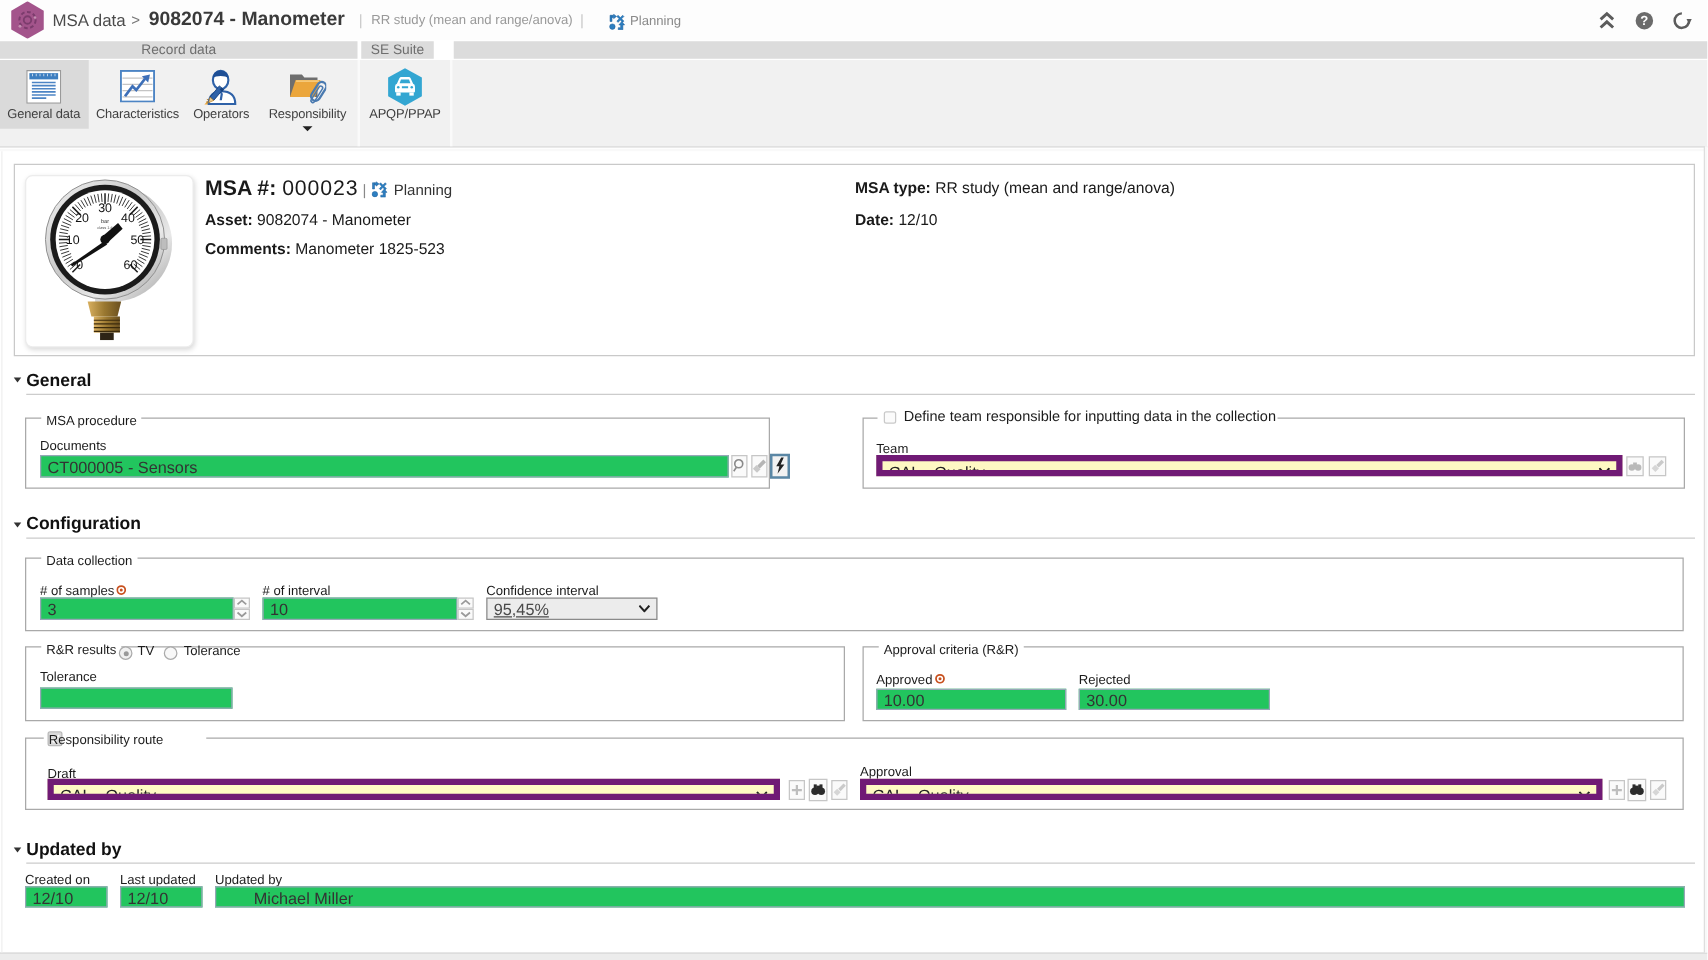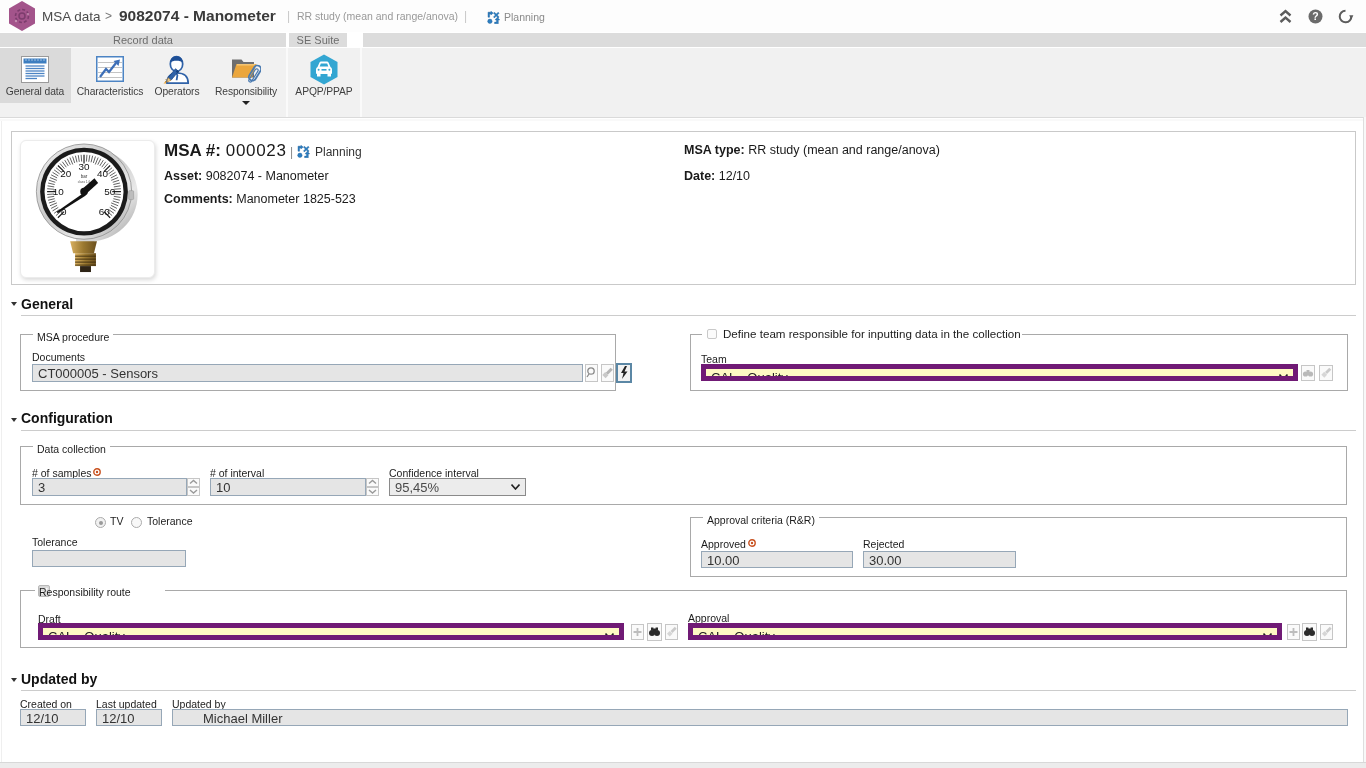--- a/index.html
+++ b/index.html
@@ -15,21 +15,21 @@
 #rbody { left:0; top:48px; width:1366px; height:70px; background:#f1f1f1;
   border-bottom:1px solid #dadada; }
 .rsep { top:48px; width:2px; height:69px; background:#fafafa; }
 #selbtn { left:0; top:48px; width:71px; height:55px; background:#dadada; }
 .rlbl { top:86px; width:90px; font-size:10.3px; letter-spacing:-0.1px; color:#3f3f3f; text-align:center; white-space:nowrap; }
 
 .lbl { position:absolute; font-size:10.5px; color:#1c1c1c; white-space:nowrap; }
 .fs  { position:absolute; border:1px solid #a9a9a9; background:#fff; }
 .leg { position:absolute; top:-4px; line-height:12px; background:#fff; padding:0 4px; font-size:10.5px;
   color:#1c1c1c; white-space:nowrap; }
-.inp { position:absolute; background:#e5e5e5; border:1px solid #96a7b7; font-size:13px;
+.inp { position:absolute; background:#22c55e; border:1px solid #96a7b7; font-size:13px;
   color:#333; line-height:15px; padding:1px 0 0 5px; white-space:nowrap; overflow:hidden; }
 .sel { position:absolute; background:#fef9c3; border:5px solid #701a75; font-size:13px;
   color:#222; line-height:15px; padding:1px 0 0 5px; white-space:nowrap; overflow:hidden; }
 .sel svg { position:absolute; right:5px; top:5px; }
 .seld { background:#ececec; border:1px solid #8a8a8a; color:#4a4a4a; }
 .sech { position:absolute; font-weight:bold; font-size:14px; color:#111; }
 .tri { position:absolute; width:0; height:0; border-left:3.5px solid transparent;
   border-right:3.5px solid transparent; border-top:4.5px solid #333; }
 .secline { position:absolute; height:1px; background:#ccc; }
 .ibtn { position:absolute; border:1px solid #c6c6c6; background:#fafafa; display:flex; align-items:center; justify-content:center; line-height:0; overflow:hidden; }
@@ -386,26 +386,29 @@
       <svg width="11" height="7" viewBox="0 0 11 7">
         <path d="M2,4.5 L5.5,1.5 L9,4.5" fill="none" stroke="#9a9a9a" stroke-width="1.4"></path>
       </svg>
     </div>
   <div class="ibtn" style="left:366px; top:487px; width:13px; height:9px;">
       <svg width="11" height="7" viewBox="0 0 11 7">
         <path d="M2,2 L5.5,5 L9,2" fill="none" stroke="#9a9a9a" stroke-width="1.4"></path>
       </svg>
     </div>
   <div class="lbl" style="left:389px; top:467px;">Confidence interval</div>
-  <div class="sel seld" style="left:389px; top:478px; width:137px; height:18px;">95,45%
+  <div class="sel seld" style="left:389px; top:478px; width:137px; height:18px;text-decoration:underline;">95,45%
     <svg width="9" height="6" viewBox="0 0 9 6">
         <path d="M0.5,0.5 L4.5,5 L8.5,0.5" fill="none" stroke="#222" stroke-width="1.6"></path>
       </svg>
   </div>
 
+  <div class="fs" style="left:20px; top:517px; width:656px; height:60px;">
+    <div class="leg" style="left:12px;">R&amp;R results</div>
+  </div>
   <div class="abs" style="left:95px; top:517px; width:11px; height:11px; border:1px solid #ababab; border-radius:50%; background:#f1f1f1;">
       <div class="abs" style="left:2.5px; top:2.5px; width:4px; height:4px; border-radius:50%; background:#9a9a9a;"></div>
     </div>
   <div class="lbl" style="left:110px; top:515px;">TV</div>
   <div class="abs" style="left:131px; top:517px; width:11px; height:11px; border:1px solid #ababab; border-radius:50%; background:#f8f8f8;"></div>
   <div class="lbl" style="left:147px; top:515px;">Tolerance</div>
   <div class="lbl" style="left:32px; top:536px;">Tolerance</div>
   <div class="inp" style="left:32px; top:550px; width:154px; height:17px;"></div>
 
   <div class="fs" style="left:690px; top:517px; width:657px; height:60px;">

